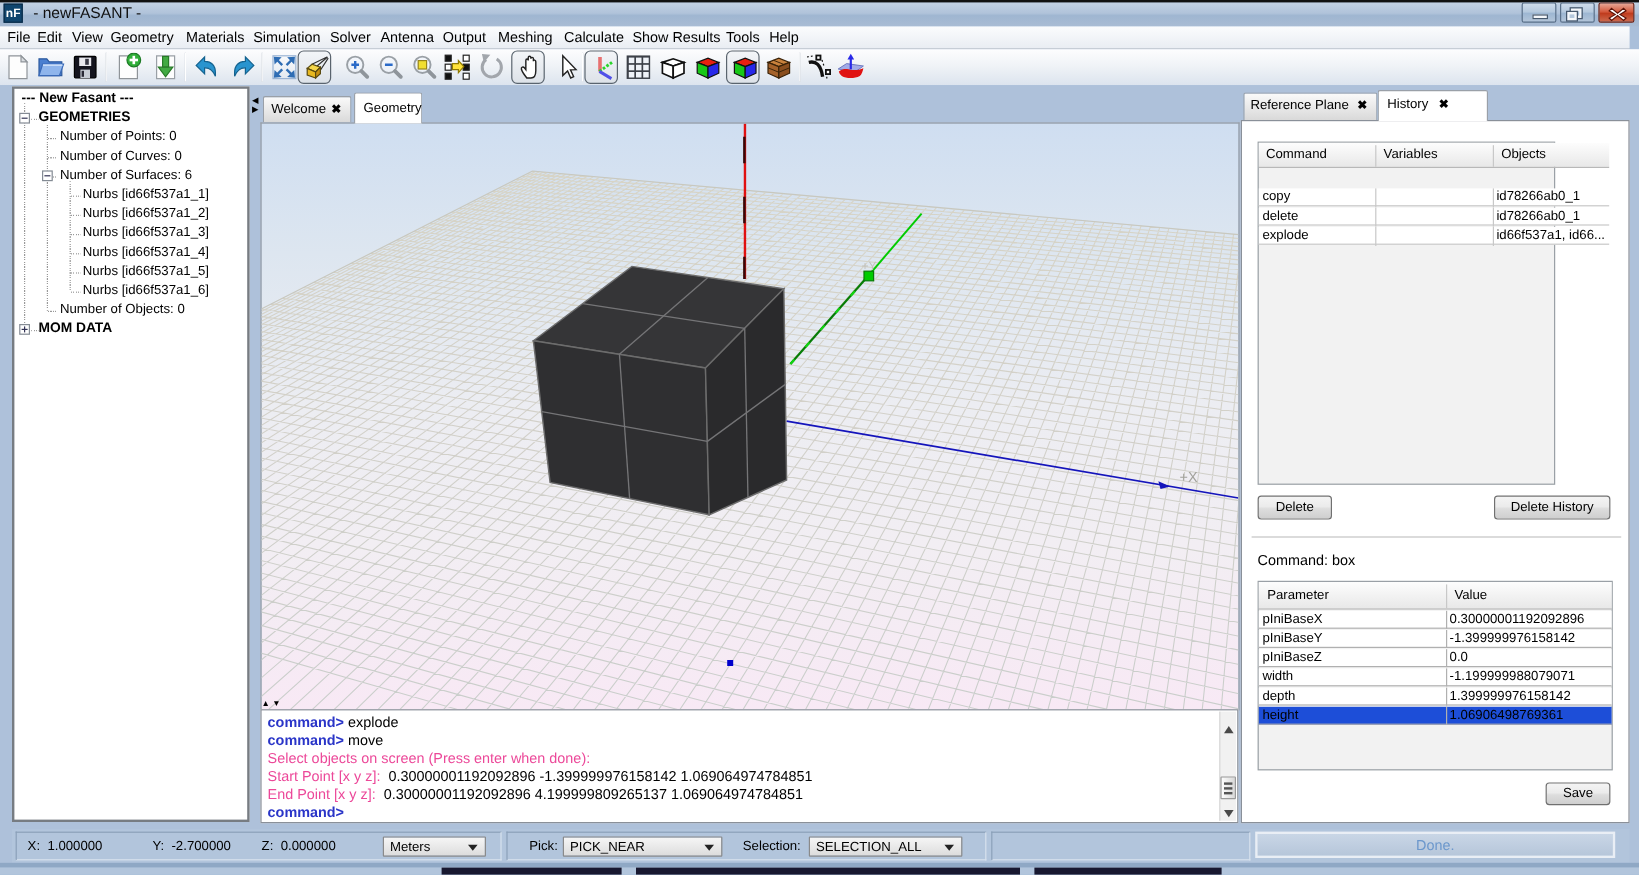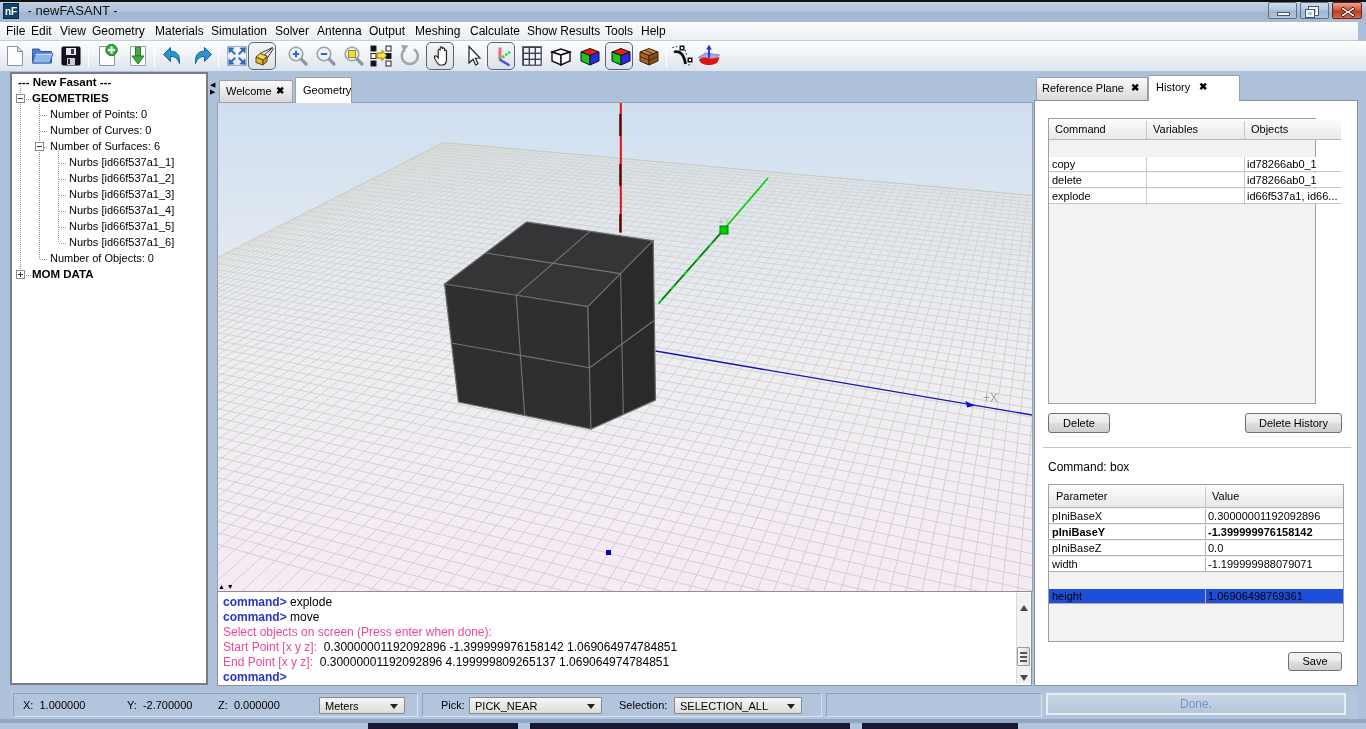--- a/index.html
+++ b/index.html
@@ -363,21 +363,21 @@
 <div id="tabRef" class="tab">
     <span style="position:absolute;left:5px;top:4px;font-size:11px">Reference Plane</span>
     <b style="position:absolute;left:94px;top:4px;font-size:10px">✖</b>
   </div>
 <div id="tabHist" class="tab">
     <span style="position:absolute;left:7px;top:5px;font-size:11px">History</span>
     <b style="position:absolute;left:50px;top:5px;font-size:10px">✖</b>
   </div>
 
 <div id="rpanel" class="abs">
-    <div style="position:absolute;left:13px;top:17px;width:268px;height:286px;border:1px solid #9aa0a6;background:#f2f2f2;padding-left:32px;">
+    <div style="position:absolute;left:13px;top:17px;width:248px;height:286px;border:1px solid #9aa0a6;background:#f2f2f2;padding-left:32px;">
       <div style="position:absolute;left:0;top:0;width:292px;height:21px;background:linear-gradient(#fdfdfd,#e8e8e8);border-bottom:1px solid #b8b8b8;">
         <span style="position:absolute;left:6px;top:4px;font-size:11px">Command</span>
         <span style="position:absolute;left:104px;top:4px;font-size:11px">Variables</span>
         <span style="position:absolute;left:202px;top:4px;font-size:11px">Objects</span>
         <i style="position:absolute;left:97px;top:2px;width:1px;height:18px;background:#c8c8c8"></i>
         <i style="position:absolute;left:195px;top:2px;width:1px;height:18px;background:#c8c8c8"></i>
       </div>
       <div style="position:absolute;left:0;top:38px;width:292px;height:15px;background:#fff;color:#000;border-bottom:1px solid #c8c8c8;font-size:11px;">
         <span style="position:absolute;left:3px;top:1px">copy</span>
         <span style="position:absolute;left:198px;top:1px">id78266ab0_1</span>
@@ -405,33 +405,38 @@
       <div style="position:absolute;left:0;top:0;width:294px;height:23px;background:linear-gradient(#fdfdfd,#e8e8e8);border-bottom:1px solid #b8b8b8;">
         <span style="position:absolute;left:7px;top:5px;font-size:11px">Parameter</span>
         <span style="position:absolute;left:163px;top:5px;font-size:11px">Value</span>
         <i style="position:absolute;left:156px;top:2px;width:1px;height:20px;background:#c8c8c8"></i>
       </div>
       <div style="position:absolute;left:0;top:24px;width:294px;height:15px;background:#fff;border-bottom:1px solid #b0b0b0;font-size:11px;">
         <span style="position:absolute;left:3px;top:1px">pIniBaseX</span>
         <span style="position:absolute;left:159px;top:1px">0.30000001192092896</span>
         <i style="position:absolute;left:156px;top:0;width:1px;height:15px;background:#b0b0b0"></i>
       </div>
-      <div style="position:absolute;left:0;top:40px;width:294px;height:15px;background:#fff;border-bottom:1px solid #b0b0b0;font-size:11px;font-weight:bold;">
+      <div style="position:absolute;left:0;top:40px;width:294px;height:15px;background:#fff;border-bottom:1px solid #b0b0b0;font-size:11px;">
         <span style="position:absolute;left:3px;top:1px">pIniBaseY</span>
         <span style="position:absolute;left:159px;top:1px">-1.399999976158142</span>
         <i style="position:absolute;left:156px;top:0;width:1px;height:15px;background:#b0b0b0"></i>
       </div>
       <div style="position:absolute;left:0;top:56px;width:294px;height:15px;background:#fff;border-bottom:1px solid #b0b0b0;font-size:11px;">
         <span style="position:absolute;left:3px;top:1px">pIniBaseZ</span>
         <span style="position:absolute;left:159px;top:1px">0.0</span>
         <i style="position:absolute;left:156px;top:0;width:1px;height:15px;background:#b0b0b0"></i>
       </div>
       <div style="position:absolute;left:0;top:72px;width:294px;height:15px;background:#fff;border-bottom:1px solid #b0b0b0;font-size:11px;">
         <span style="position:absolute;left:3px;top:1px">width</span>
         <span style="position:absolute;left:159px;top:1px">-1.199999988079071</span>
+        <i style="position:absolute;left:156px;top:0;width:1px;height:15px;background:#b0b0b0"></i>
+      </div>
+      <div style="position:absolute;left:0;top:88px;width:294px;height:15px;background:#fff;border-bottom:1px solid #b0b0b0;font-size:11px;">
+        <span style="position:absolute;left:3px;top:1px">depth</span>
+        <span style="position:absolute;left:159px;top:1px">1.399999976158142</span>
         <i style="position:absolute;left:156px;top:0;width:1px;height:15px;background:#b0b0b0"></i>
       </div>
       <div style="position:absolute;left:0;top:104px;width:294px;height:15px;background:#1d4ed8;border-bottom:1px solid #b0b0b0;font-size:11px;">
         <span style="position:absolute;left:3px;top:1px">height</span>
         <span style="position:absolute;left:159px;top:1px">1.06906498769361</span>
         <i style="position:absolute;left:156px;top:0;width:1px;height:15px;background:#b0b0b0"></i>
       </div>
     </div>
     <div class="btn7" style="left:253px;top:551px;width:54px;height:19px;line-height:17px;">Save</div>
   </div>

